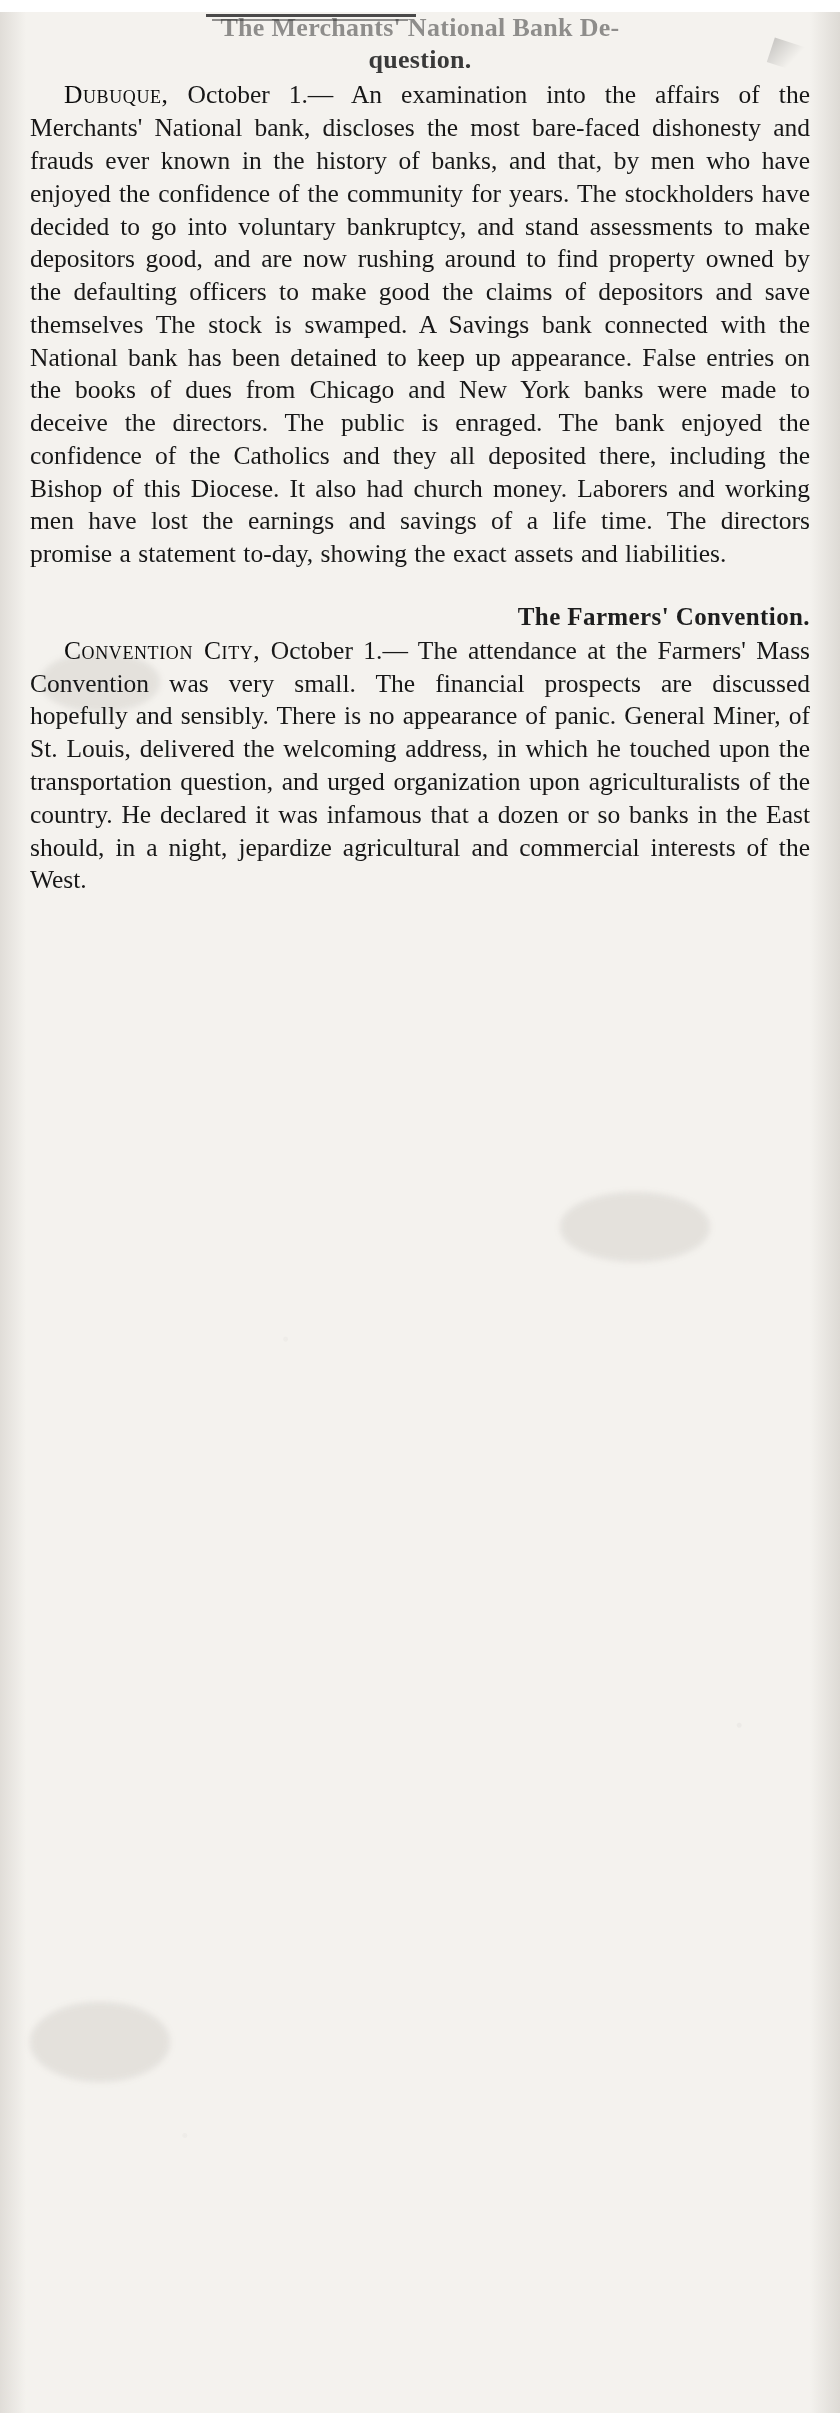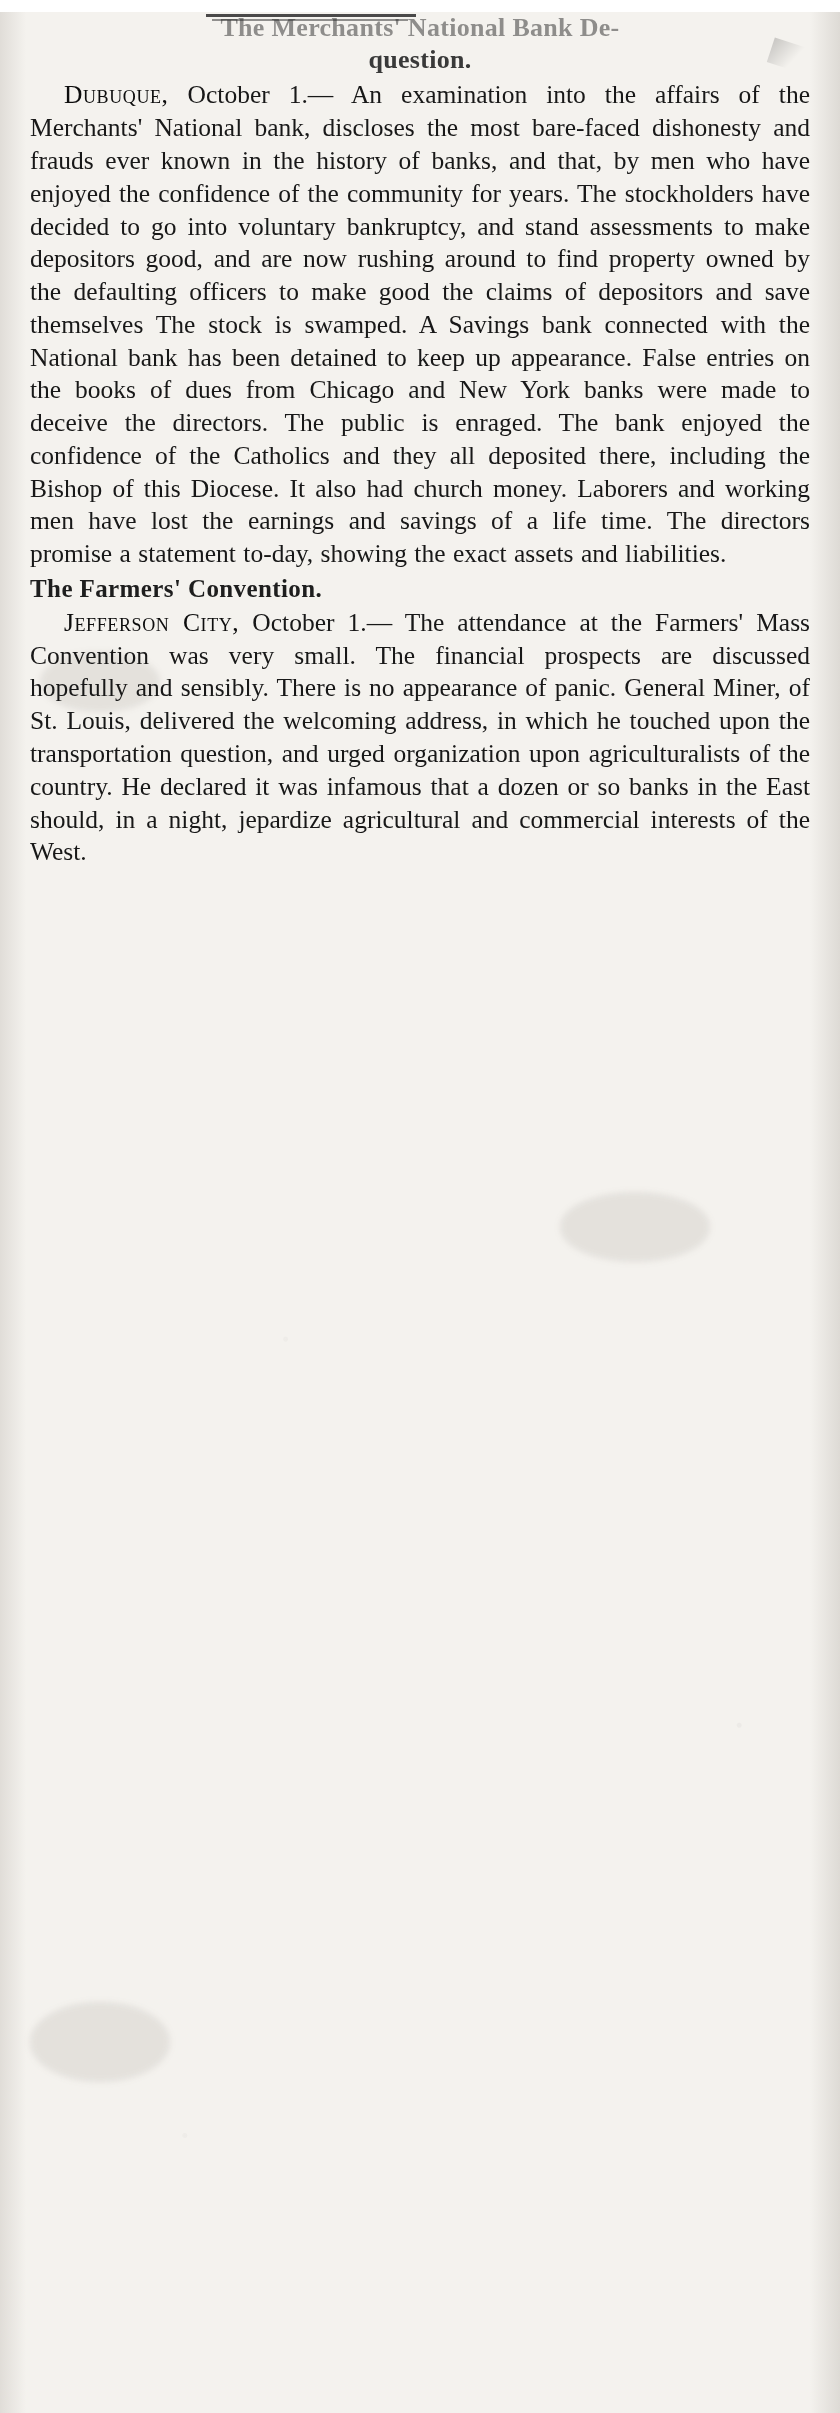--- a/index.html
+++ b/index.html
@@ -74,24 +74,24 @@
     font-size: 26px;
     line-height: 1.22;
     margin: 12px 0 4px 0;
     color: #2a2a2a;
     letter-spacing: 0.3px;
     opacity: 0.92;
   }
   .subhead .faint { opacity: 0.55; text-align: center; }
 
   .section-head {
-    text-align: left;
+    text-align: right;
     font-weight: bold;
     font-size: 25px;
-    margin: 4px 0 4px 0;
+    margin: 32px 0 4px 0;
     letter-spacing: 0.4px;
     color: #1e1e1e;
   }
 
   p.body {
     font-size: 25.5px;
     line-height: 1.285;
     text-align: justify;
     text-justify: inter-word;
     margin: 0;
@@ -160,19 +160,19 @@
 
     <p class="body first">
       <span class="smallcaps ink-dark">Dubuque,</span>
       <span>October 1.</span><span>—</span>
       <span>An examination into the affairs of the Merchants' National bank, discloses the most bare-faced dishonesty and frauds ever known in the history of banks, and that, by men who have enjoyed the confidence of the community for years. The stockholders have decided to go into voluntary bankruptcy, and stand assessments to make depositors good, and are now rushing around to find property owned by the defaulting officers to make good the claims of depositors and save themselves The stock is swamped. A Savings bank connected with the National bank has been detained to keep up appearance. False entries on the books of dues from Chicago and New York banks were made to deceive the directors. The public is enraged. The bank enjoyed the confidence of the Catholics and they all deposited there, including the Bishop of this Diocese. It also had church money. Laborers and working men have lost the earnings and savings of a life time. The directors promise a statement to-day, showing the exact assets and liabilities.</span>
     </p>
 
     <h2 class="section-head">The Farmers' Convention.</h2>
 
     <p class="body first">
-      <span class="smallcaps ink-dark">Jefferson City,</span>
+      <span class="smallcaps ink-dark">Convention City,</span>
       <span>October 1.</span><span>—</span>
       <span>The attendance at the Farmers' Mass Convention was very small. The financial prospects are discussed hopefully and sensibly. There is no appearance of panic. General Miner, of St. Louis, delivered the welcoming address, in which he touched upon the transportation question, and urged organization upon agriculturalists of the country. He declared it was infamous that a dozen or so banks in the East should, in a night, jepardize agricultural and commercial interests of the West.</span>
     </p>
 
   </div>
 </div>
 
 </body></html>

